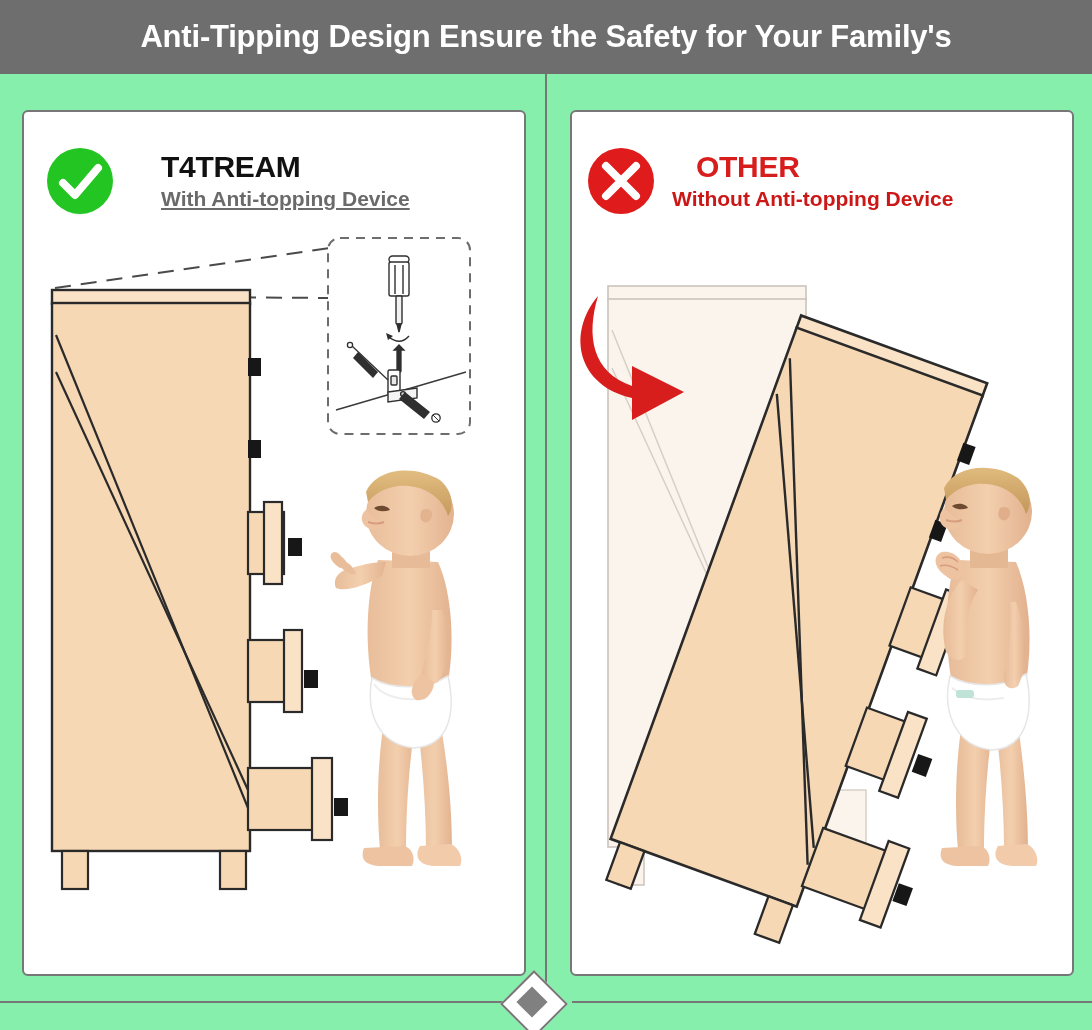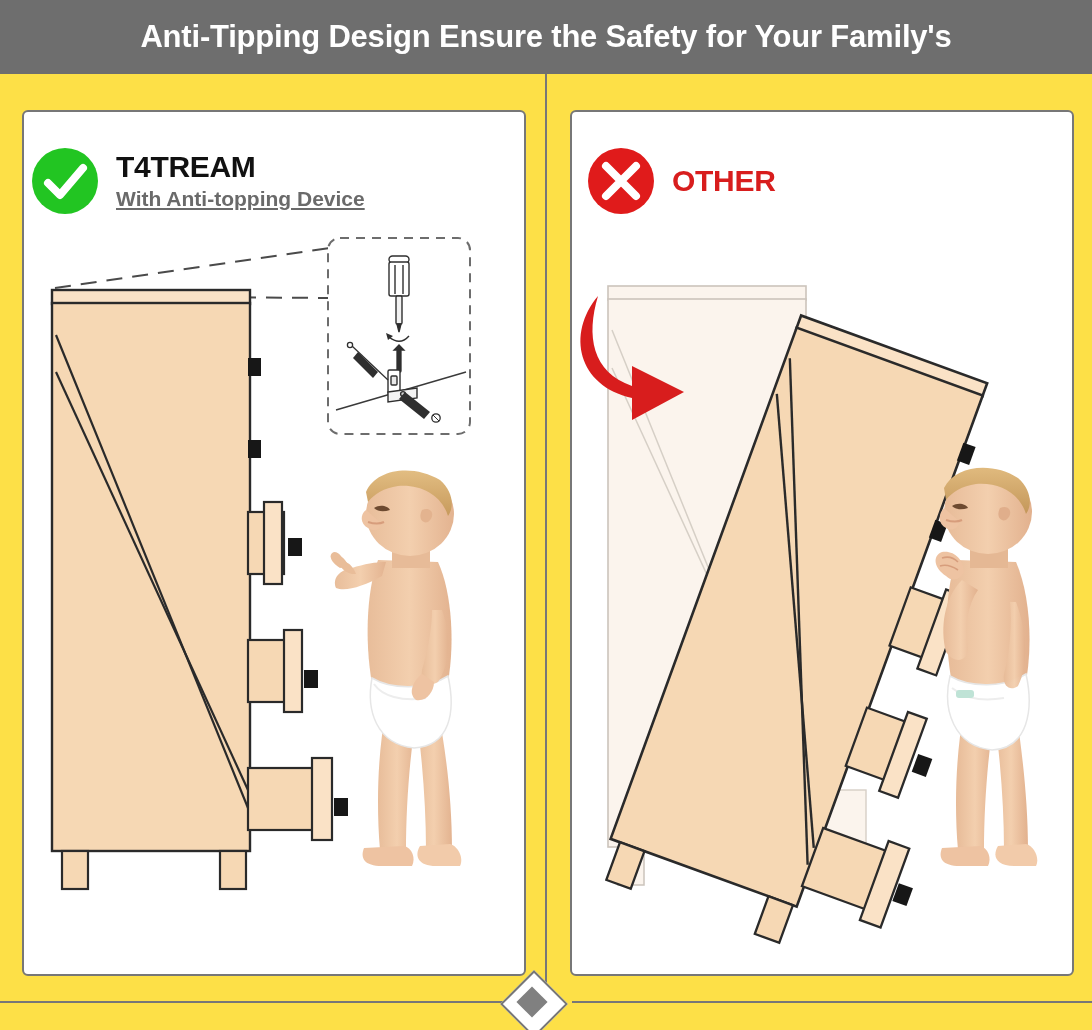--- a/index.html
+++ b/index.html
@@ -8,21 +8,21 @@
   }
   body {
     width: 1092px; height: 1030px;
     font-family: "Liberation Sans", sans-serif;
     overflow: hidden;
     position: relative;
   }
   #stage {
     position: relative;
     width: 1092px; height: 1030px;
-    background: #fde047;
+    background: #86efac;
   }
 
   
   .header-band {
     position: absolute;
     left: 0; top: 0;
     width: 1092px; height: 74px;
     background: #6e6e6e;
     display: flex; align-items: center; justify-content: center;
   }
@@ -74,21 +74,21 @@
     background: #ffffff;
   }
   .diamond-inner {
     left: 521px; top: 991px;
     width: 22px; height: 22px;
     background: #808080;
   }
 
   
   .head-row { position: absolute; display: flex; align-items: center; }
-  #head-left  { left: 32px;  top: 148px; }
+  #head-left  { left: 47px;  top: 148px; gap: 30px; }
   #head-right { left: 588px; top: 148px; }
 
   .badge {
     width: 66px; height: 66px;
     border-radius: 50%;
     position: relative;
     flex: 0 0 auto;
   }
   .badge-ok  { background: #22c522; }
   .badge-bad { background: #e01b1b; }
@@ -100,21 +100,21 @@
     line-height: 1.05;
     letter-spacing: -0.3px;
   }
   .head-sub {
     font-size: 21px; font-weight: bold;
     line-height: 1.15;
     margin-top: 4px;
   }
   #head-left .head-main { color: #111111; }
   #head-left .head-sub  { color: #6a6a6a; text-decoration: underline; }
-  #head-right .head-main { color: #d81d1d; }
+  #head-right .head-main { color: #d81d1d; margin-left: 24px; }
   #head-right .head-sub  { color: #cc1717; }
 
   
   .art {
     position: absolute;
     left: 0; top: 0;
     width: 1092px; height: 1030px;
     pointer-events: none;
   }
 
@@ -390,16 +390,17 @@
   </div>
 
   <div class="head-row" id="head-right">
     <div class="badge badge-bad">
       <svg width="66" height="66" viewBox="0 0 66 66">
         <path d="M 18 18 L 48 48 M 48 18 L 18 48" fill="none" stroke="#ffffff" stroke-width="8" stroke-linecap="round"></path>
       </svg>
     </div>
     <div class="head-text">
       <div class="head-main">OTHER</div>
+      <div class="head-sub">Without Anti-topping Device</div>
     </div>
   </div>
 
 </div>
 
 </body></html>

